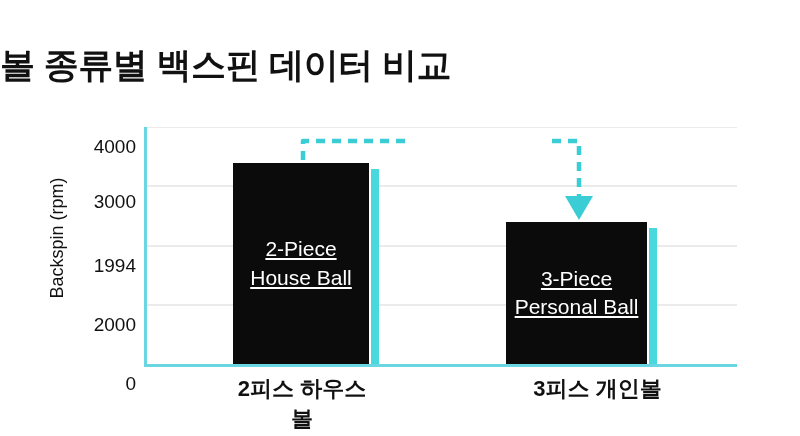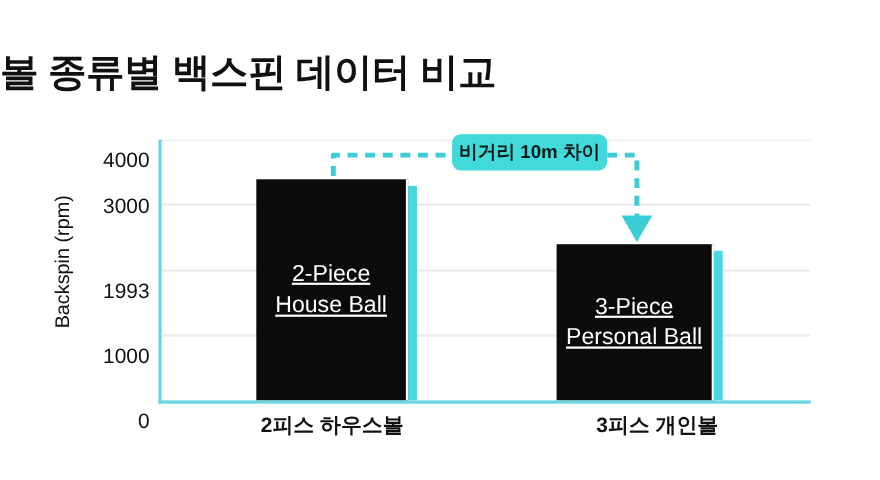--- a/index.html
+++ b/index.html
@@ -36,21 +36,21 @@
   .bar1{left:86px;width:136px;}
   .bar2{left:359px;width:141px;}
   .bar-shadow{position:absolute;bottom:0;background:var(--shadow);z-index:1;}
   .bar-shadow.s1{left:94px;width:138px;}
   .bar-shadow.s2{left:367px;width:143px;}
   .bar-label{
     color:var(--bartext);font-size:21px;font-weight:500;line-height:1.35;
     text-align:center;white-space:pre-line;text-decoration:underline;
   }
   .xlabels span{
-    position:absolute;top:374px;text-align:center;font-size:19px;font-weight:700;color:var(--text);
+    position:absolute;top:374px;text-align:center;font-size:22px;font-weight:700;color:var(--text);
   }
   .xlabel1{left:232px;width:140px;}
   .xlabel2{left:506px;width:143px;margin-left:20px;}
   .connector{position:absolute;left:0;top:0;pointer-events:none;z-index:3;}
   .badge{
     position:absolute;left:411px;top:122px;width:141px;height:33px;z-index:4;
     background:var(--badge);border-radius:8px;
     display:flex;align-items:center;justify-content:center;
     font-size:17px;font-weight:700;color:#0c1b1b;
   }
@@ -59,23 +59,23 @@
 <body>
 
 <div class="canvas">
 
   <div class="title">볼 종류별 백스핀 데이터 비교</div>
 
   <div class="y-title">Backspin (rpm)</div>
 
   <div class="yticks">
       <div class="ytick" style="top: 226px;">0</div>
-      <div class="ytick" style="top: 166.75px;">1000</div>
-      <div class="ytick" style="top: 107.5px;">1993</div>
-      <div class="ytick" style="top: 31px;">3000</div>
+      <div class="ytick" style="top: 166.75px;">2000</div>
+      <div class="ytick" style="top: 107.5px;">1994</div>
+      <div class="ytick" style="top: 44px;">3000</div>
       <div class="ytick" style="top: -11px;">4000</div>
     </div>
 
   <div class="plot">
     <div>
         <div class="gridline" style="bottom: 58.25px;"></div>
         <div class="gridline" style="bottom: 117.5px;"></div>
         <div class="gridline" style="bottom: 176.75px;"></div>
         <div class="gridline" style="bottom: 236px;"></div>
       </div>
@@ -95,15 +95,14 @@
     <span class="xlabel1">2피스 하우스볼</span>
     <span class="xlabel2">3피스 개인볼</span>
   </div>
 
   <svg class="connector" width="800" height="436" viewBox="0 0 800 436">
     <path d="M303,160 L303,141 L411,141" fill="none" style="stroke:var(--accent)" stroke-width="4.5" stroke-dasharray="9 7" stroke-linejoin="round"></path>
     <path d="M552,141 L579,141 L579,198" fill="none" style="stroke:var(--accent)" stroke-width="4.5" stroke-dasharray="9 7" stroke-linejoin="round"></path>
     <polygon points="579,220 565,196 593,196" style="fill:var(--accent)"></polygon>
   </svg>
 
-  <div class="badge">비거리 10m 차이</div>
 
 </div>
 
 </body></html>

